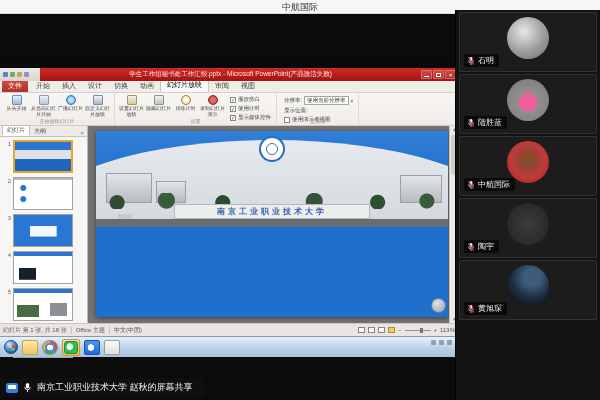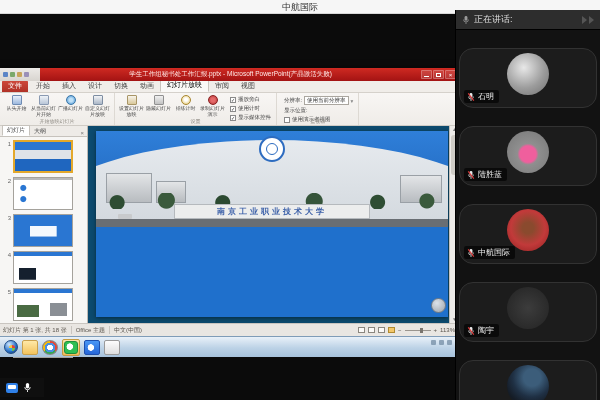--- a/index.html
+++ b/index.html
@@ -9,21 +9,21 @@
   
   .titlebar { position:absolute; left:0; top:0; width:600px; height:14px; background:#f6f6f6; border-bottom:1px solid #d8d8d8; text-align:center; font-size:9px; line-height:14px; color:#333; z-index:2; }
 
   
   .sidebar { position:absolute; left:455px; top:10px; width:145px; height:390px; background:#121212; border-left:1px solid #000; z-index:9; }
   .sb-head { height:20px; background:#2d2d2d; display:flex; align-items:center; gap:4px; padding:0 6px; border-bottom:1px solid #000; }
   .sb-head .lbl { font-size:9px; color:#ddd; flex:1; }
   .chev { display:flex; gap:2px; opacity:.55; }
   .chev i { width:0; height:0; border-top:4px solid transparent; border-bottom:4px solid transparent; border-left:5px solid #777; display:block; }
   .tiles { padding:0 3px; }
-  .tile { position:relative; height:60px; margin-top:18px; background:#1c1c1c; border:1px solid #323232; border-radius:14px; overflow:hidden; }
+  .tile { position:relative; height:60px; margin-top:2px; background:#1c1c1c; border:1px solid #323232; border-radius:1px; overflow:hidden; }
   .ava { position:absolute; top:4px; left:50%; transform:translateX(-50%); width:42px; height:42px; border-radius:50%; }
   .ava.a0 { background:radial-gradient(circle at 40% 35%, #e8e8e8, #9c9c9c 55%, #6f6f6f); }
   .ava.a1 { background:radial-gradient(circle at 50% 45%, #8a4a2e 18%, #c23a3a 55%, #8f1f1f); }
   .ava.a2 { background:radial-gradient(circle at 50% 55%, #ef5f9d 26%, #8f8f8f 34%, #777); }
   .ava.a3 { background:radial-gradient(circle at 50% 62%, #c98d55 30%, #f4c9d1 40%, #f2bfc9); }
   .ava.a4 { background:radial-gradient(circle at 50% 50%, #4a4a4a, #303030 70%); opacity:.7; }
   .ava.a5 { background:radial-gradient(circle at 60% 30%, #3c5d7a 22%, #1f3044 50%, #151c26 72%), radial-gradient(circle at 35% 78%, #b58a4a 12%, transparent 14px); }
   .nametag { position:absolute; left:4px; bottom:4px; display:flex; align-items:center; gap:3px; background:rgba(0,0,0,.62); border-radius:2px; padding:1px 5px 1px 3px; }
   .nametag .nm { font-size:8px; color:#eee; white-space:nowrap; }
   .micico { width:8px; height:10px; flex:0 0 auto; }
@@ -76,21 +76,21 @@
   .th-num { width:11px; font-size:6px; color:#666; text-align:right; margin-right:2px; line-height:8px; }
   .th-box { width:60px; height:33px; border:1px solid #a5a29c; background:#fff; }
   .th-row.sel .th-box { border:2px solid #e3a82b; }
   .th-box.t1 { background:linear-gradient(#2a76d2 0 26%, #dfe3e8 26% 58%, #1f66bf 58%); }
   .th-box.t2 { background:radial-gradient(circle at 16% 32%, #2a76d2 2.5px, transparent 3.5px), radial-gradient(circle at 16% 68%, #2a76d2 2.5px, transparent 3.5px), linear-gradient(#b9b9b9 0 6%, transparent 6%), #fff; }
   .th-box.t3 { background:linear-gradient(rgba(255,255,255,.95),rgba(255,255,255,.95)) 50% 55%/46% 34% no-repeat, #2a76d2; }
   .th-box.t4 { background:linear-gradient(#15202e,#15202e) 12% 82%/30% 38% no-repeat, linear-gradient(#2a76d2,#2a76d2) 0 0/100% 14% no-repeat, #fff; }
   .th-box.t5 { background:linear-gradient(#4a6b43,#4a6b43) 8% 88%/38% 40% no-repeat, linear-gradient(#8a8f95,#8a8f95) 88% 78%/30% 42% no-repeat, linear-gradient(#2a76d2,#2a76d2) 0 0/100% 14% no-repeat, #fff; }
   .th-box.t6 { background:linear-gradient(#2a76d2,#2a76d2) 0 0/100% 16% no-repeat, #fff; }
 
-  .slide-area { position:relative; flex:1; background:#0c4a6e; overflow:hidden; }
+  .slide-area { position:relative; flex:1; background:#737373; overflow:hidden; }
   .slide { position:absolute; left:8px; top:5px; width:352px; height:186px; background:#1f70cc; box-shadow:0 1px 4px rgba(0,0,0,.45); overflow:hidden; }
   .s-top { position:relative; height:96px; background:linear-gradient(#2f7fd9,#1c5fb3); overflow:hidden; }
   .s-dome { position:absolute; top:9px; left:-16%; width:132%; height:150px; border-radius:50%; background:linear-gradient(#e6eaee,#c4cbd2); }
   .emblem { position:absolute; top:5px; left:50%; transform:translateX(-50%); width:26px; height:26px; border-radius:50%; background:#fff; border:2px solid #2d6cc0; z-index:4; display:flex; align-items:center; justify-content:center; }
   .emblem i { width:12px; height:12px; border:1.5px solid #2d6cc0; border-radius:50%; display:block; }
   .bld { position:absolute; background:linear-gradient(#e3e5e7,#b8bcc0); border:1px solid #9aa0a6; z-index:3; }
   .b1 { left:10px; bottom:24px; width:46px; height:30px; }
   .b2 { left:60px; bottom:24px; width:30px; height:22px; }
   .b3 { right:6px; bottom:24px; width:42px; height:28px; }
   .trees { position:absolute; left:0; right:0; bottom:18px; height:16px; z-index:4; background:
@@ -347,32 +347,20 @@
   <span class="tbi ti-meet"></span>
   <span class="tbi ti-ppt"></span>
   <span class="tray">
       <i></i>
       <i></i>
       <i></i>
     </span>
 </div>
 
 <div class="sidebar">
-  <div class="sb-head">
-    <svg class="micico" viewBox="0 0 10 12">
-        <rect x="3.2" y="1" width="3.6" height="6" rx="1.8" fill="#9a9a9a"></rect>
-        <path d="M2 5.5 a3 3 0 0 0 6 0" stroke="#9a9a9a" stroke-width="1" fill="none"></path>
-        <rect x="4.5" y="9" width="1" height="2" fill="#9a9a9a"></rect>
-      </svg>
-    <span class="lbl">正在讲话:</span>
-    <span class="chev">
-        <i></i>
-        <i></i>
-      </span>
-  </div>
   <div class="tiles">
     <div class="tile">
       <div class="ava a0"></div>
       <div class="nametag">
           <svg class="micico" viewBox="0 0 10 12">
             <rect x="3.2" y="1" width="3.6" height="6" rx="1.8" fill="#e8e8e8"></rect>
             <path d="M2 5.5 a3 3 0 0 0 6 0" stroke="#e8e8e8" stroke-width="1" fill="none"></path>
             <rect x="4.5" y="9" width="1" height="2" fill="#e8e8e8"></rect>
             <line x1="1.5" y1="1.5" x2="8.5" y2="10.5" stroke="#e03a3a" stroke-width="1.4"></line>
           </svg>
@@ -432,13 +420,14 @@
 
 <div class="sharebar">
   <span class="sh-screen">
       <i></i>
     </span>
   <svg class="micico" viewBox="0 0 10 12" style="width:9px;height:11px;">
       <rect x="3.2" y="1" width="3.6" height="6" rx="1.8" fill="#fff"></rect>
       <path d="M2 5.5 a3 3 0 0 0 6 0" stroke="#fff" stroke-width="1" fill="none"></path>
       <rect x="4.5" y="9" width="1" height="2" fill="#fff"></rect>
     </svg>
+  <span class="txt">南京工业职业技术大学 赵秋的屏幕共享</span>
 </div>
 
 </body></html>

